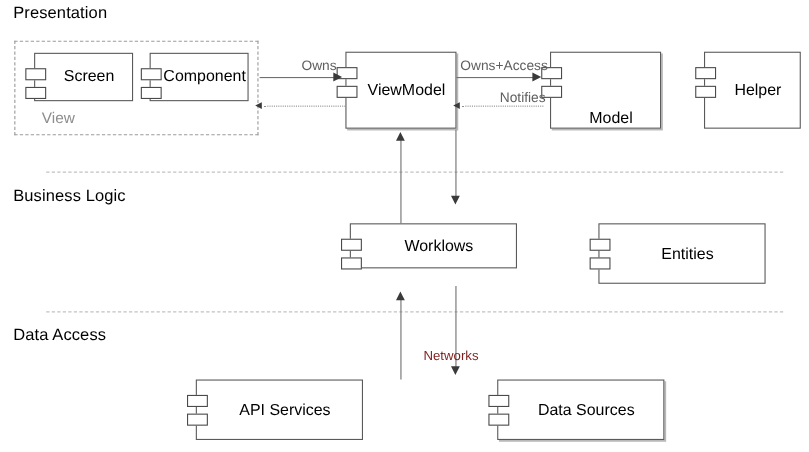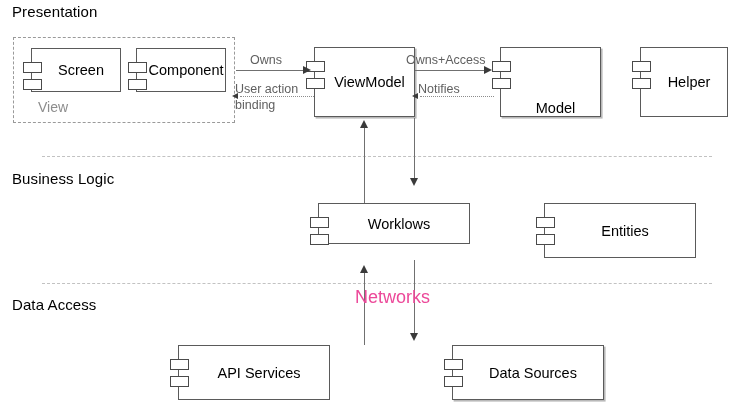--- a/index.html
+++ b/index.html
@@ -124,26 +124,27 @@
     border-top:3.5px solid transparent;
     border-bottom:3.5px solid transparent;
     border-right:6.5px solid #3a3a3a;
   }
 
   .conn-label{
     position:absolute;
     font-size:12.5px;
     color:#5f5f5f;
     white-space:nowrap;
-    text-align:left;
+    text-align:right;
     line-height:15px;
   }
   .conn-label.big{
-    font-size:18px;
-    color:#ec4899;
+    font-size:12px;
+    color:#7f1d1d;
+    margin-top:26px;
   }
 </style>
 </head>
 <body>
 
 <div id="canvas">
 
   <div class="layer-title" style="left:12px; top:3px;">Presentation</div>
 
   <div class="layer-title" style="left:12px; top:170px;">Business Logic</div>
@@ -211,22 +212,20 @@
     <span class="cmp-tab bottom"></span>
     <span class="cmp-label">Data Sources</span>
   </div>
 
   <div class="conn conn-h" style="left:236px; top:70px; width:72px;"></div>
   <div class="arrow right" style="left:303px; top:65.5px;"></div>
   <div class="conn-label" style="left:250px; top:53px; width:56px;">Owns</div>
 
   <div class="conn conn-h dotted" style="left:240px; top:96px; width:74px;"></div>
   <div class="arrow small left" style="left:232px; top:92.5px;"></div>
-  <div class="conn-label" style="left:235px; top:82px; width:82px;">User action</div>
-  <div class="conn-label" style="left:235px; top:98px; width:82px;">binding</div>
 
   <div class="conn conn-h" style="left:415px; top:70px; width:74px;"></div>
   <div class="arrow right" style="left:484px; top:65.5px;"></div>
   <div class="conn-label" style="left:406px; top:53px; width:92px;">Owns+Access</div>
 
   <div class="conn conn-h dotted" style="left:420px; top:96px; width:74px;"></div>
   <div class="arrow small left" style="left:412px; top:92.5px;"></div>
   <div class="conn-label" style="left:418px; top:82px; width:78px;">Notifies</div>
 
   <div class="conn conn-v" style="left:364px; top:125px; height:78px;"></div>

